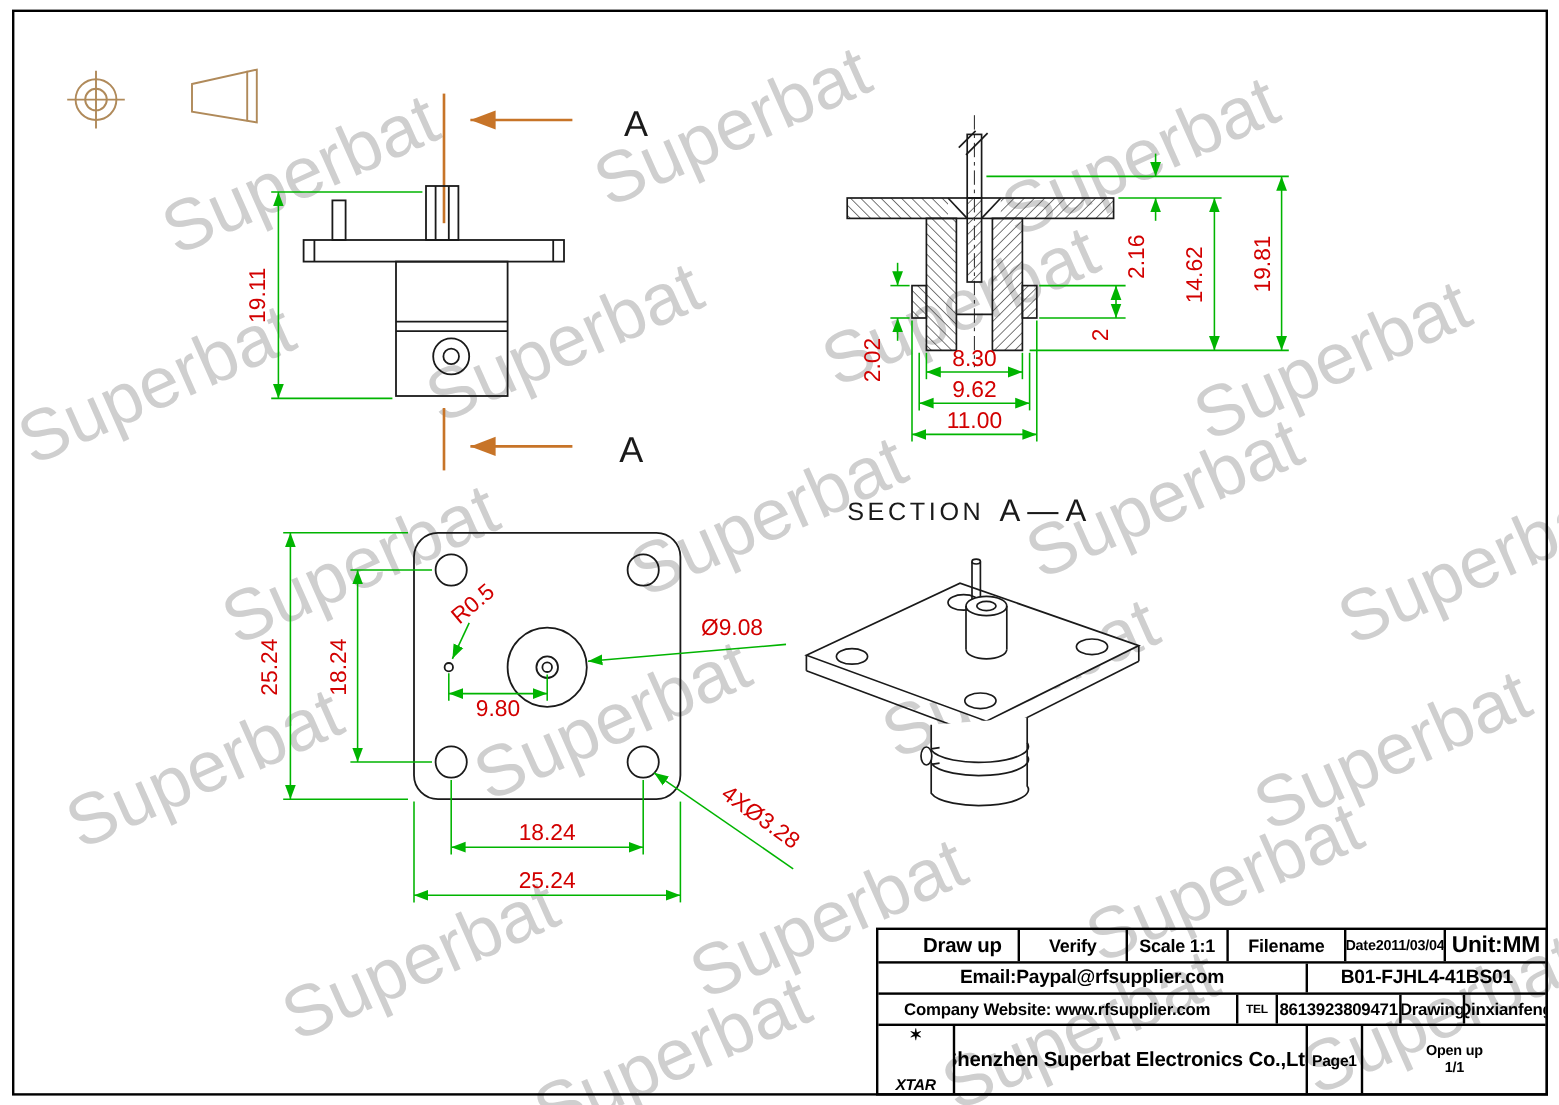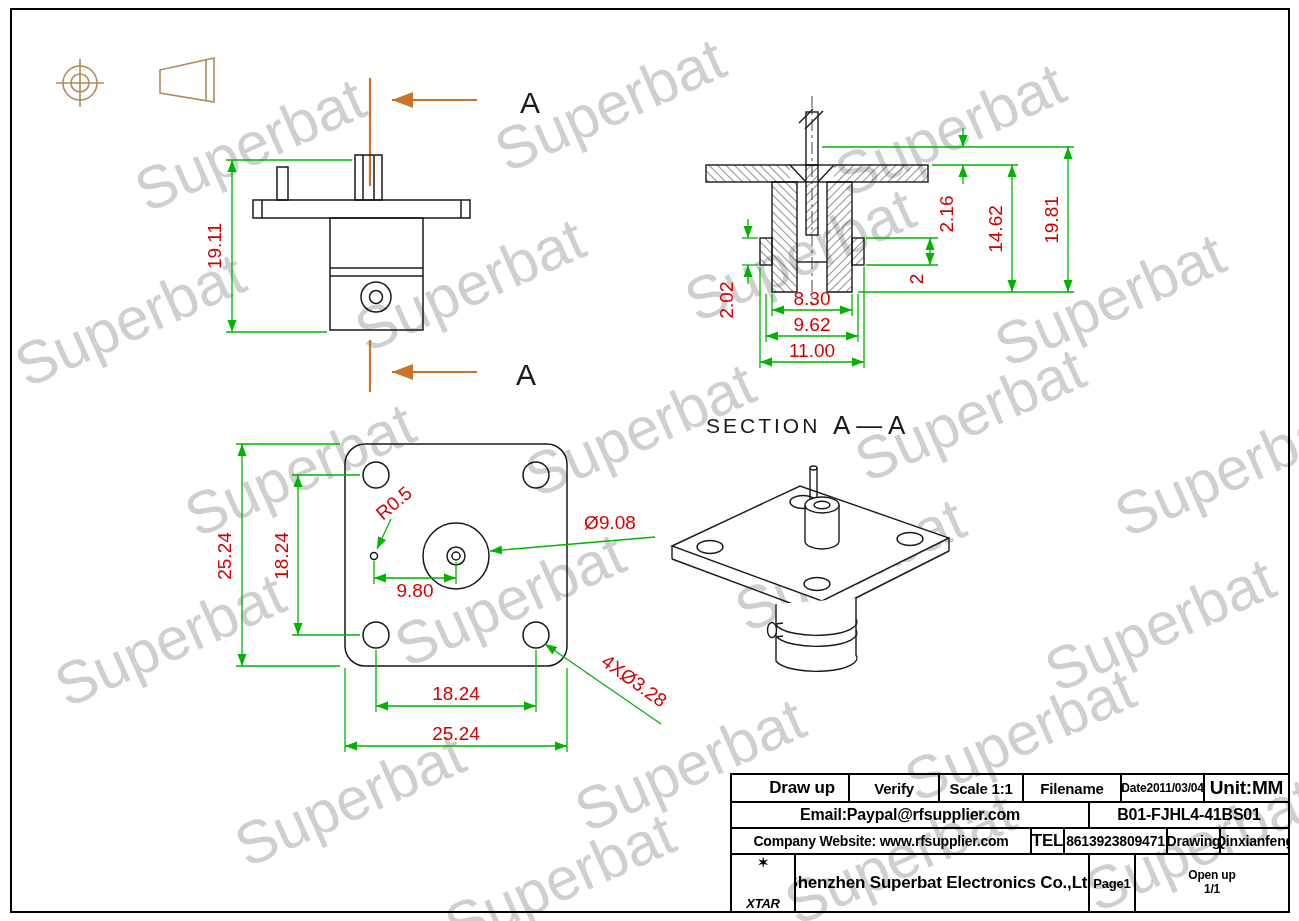--- a/index.html
+++ b/index.html
@@ -252,21 +252,21 @@
       <div class="tb-cell" style="width:98px;font-size:15px">Filename</div>
       <div class="tb-cell" style="width:83px;font-size:12px">Date2011/03/04</div>
       <div class="tb-cell" style="flex:1;font-size:19px">Unit:MM</div>
     </div>
     <div class="tb-row" style="height:26px">
       <div class="tb-cell" style="width:356px;font-size:16px">Email:Paypal@rfsupplier.com</div>
       <div class="tb-cell" style="flex:1;font-size:16px">B01-FJHL4-41BS01</div>
     </div>
     <div class="tb-row" style="height:26px">
       <div class="tb-cell" style="width:298px;font-size:14px">Company Website: www.rfsupplier.com</div>
-      <div class="tb-cell" style="width:33px;font-size:17px">TEL</div>
+      <div class="tb-cell" style="width:33px;font-size:10px">TEL</div>
       <div class="tb-cell" style="width:103px;font-size:14px">8613923809471</div>
       <div class="tb-cell" style="width:53px;font-size:14px">Drawing</div>
       <div class="tb-cell" style="flex:1;font-size:14px">Qinxianfeng</div>
     </div>
     <div class="tb-row" style="flex:1">
       <div class="tb-cell logo-cell" style="width:62px">
         <span class="logo-star">✶</span>
         <span class="logo-text">XTAR</span>
       </div>
       <div class="tb-cell" style="width:294px;font-size:17px">Shenzhen Superbat Electronics Co.,Ltd</div>

